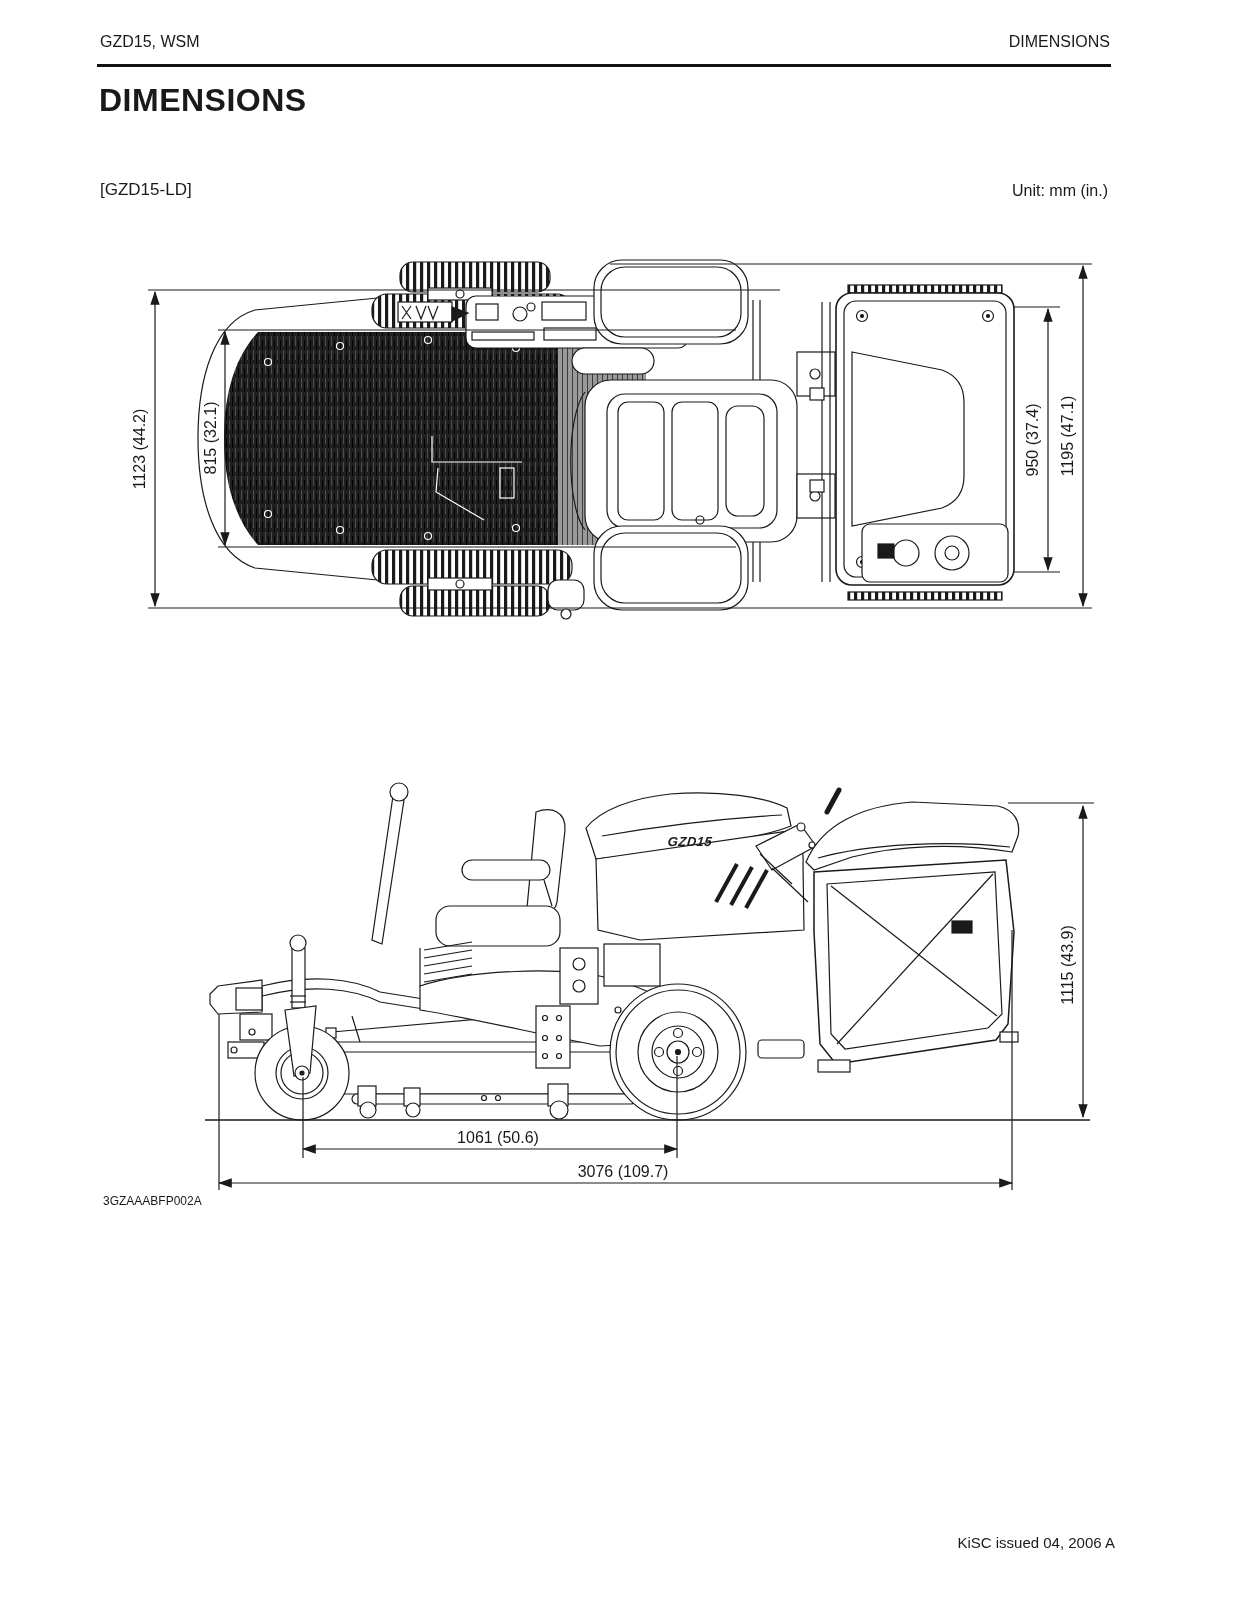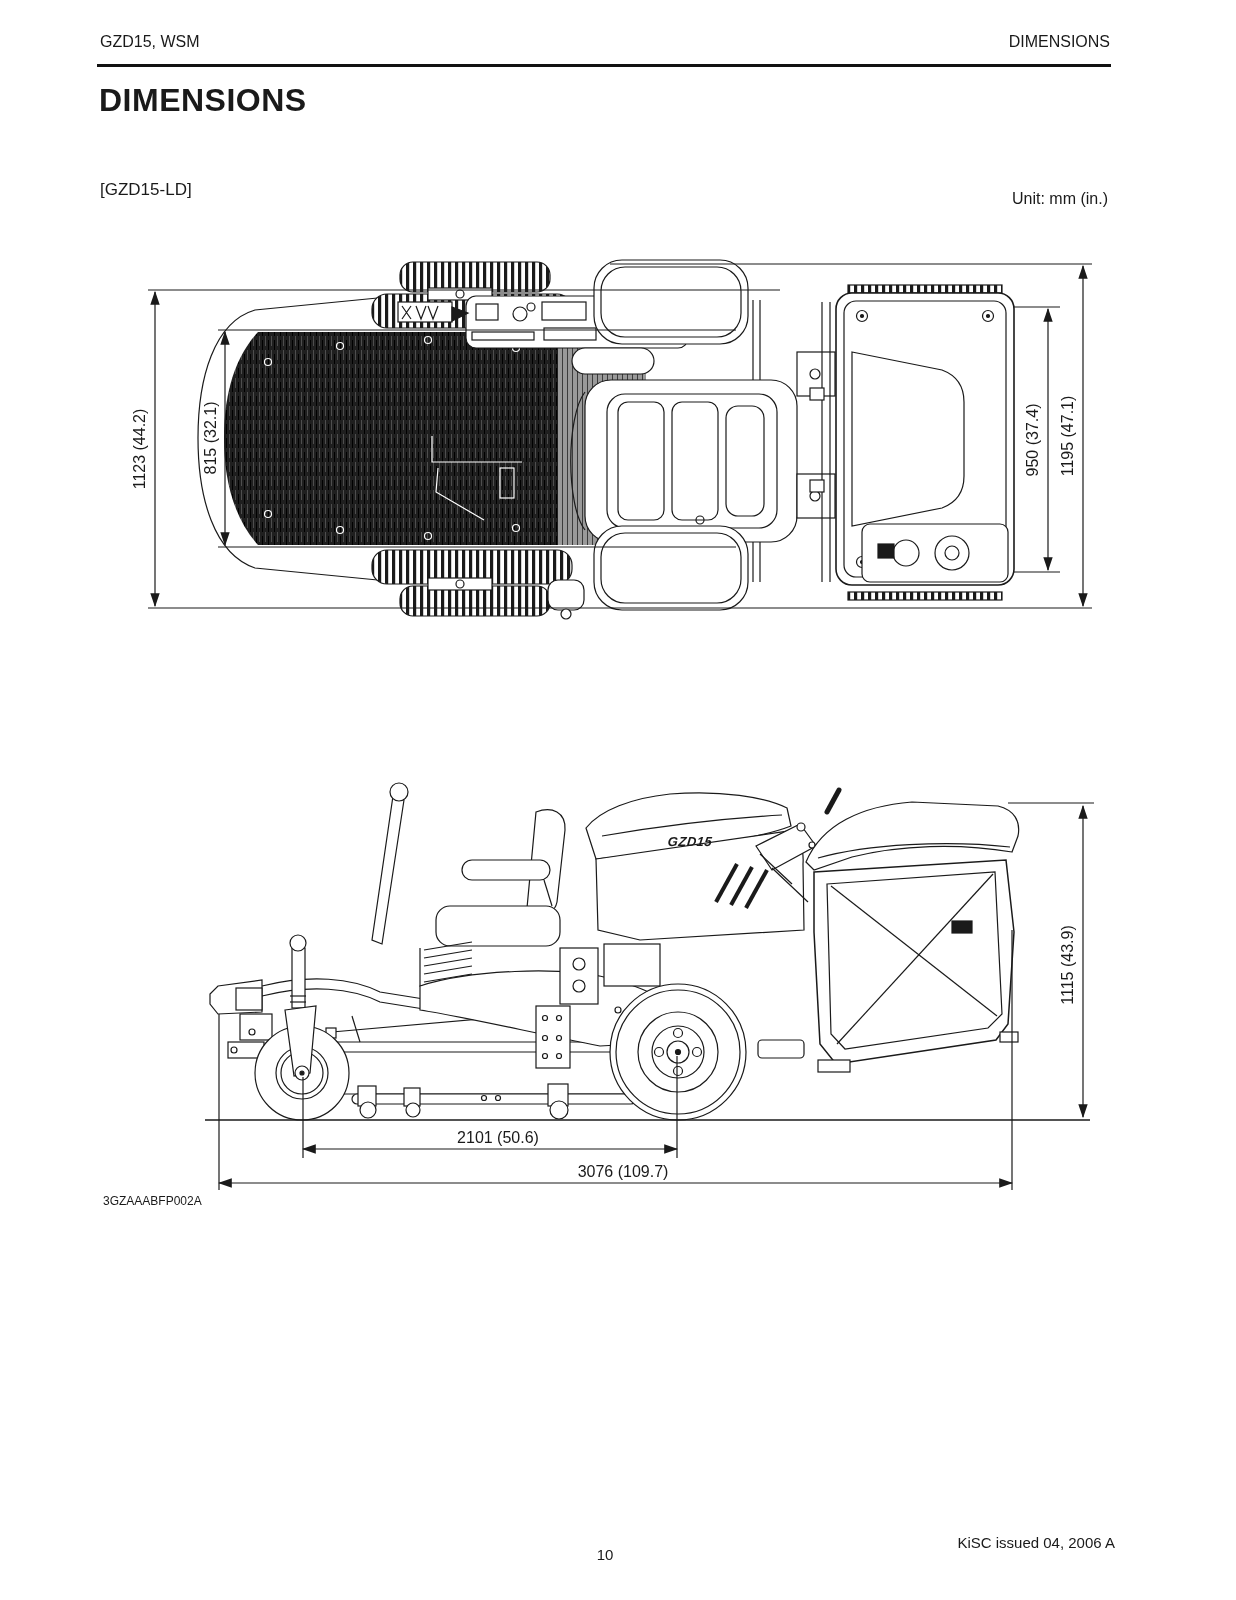--- a/index.html
+++ b/index.html
@@ -4,21 +4,21 @@
 <style>
   html,body{margin:0;padding:0;background:#fff;}
   .page{position:relative;width:1236px;height:1600px;background:#fff;color:#1a1a1a;
         font-family:"Liberation Sans",sans-serif;overflow:hidden;border-radius:22px;}
   .art{position:absolute;left:0;top:0;width:1236px;height:1600px;}
   .hdr-left{position:absolute;left:100px;top:33px;font-size:16px;}
   .hdr-right{position:absolute;right:126px;top:33px;font-size:16px;}
   .hdr-rule{position:absolute;left:97px;top:64px;width:1014px;height:3px;background:#111;}
   .title{position:absolute;left:99px;top:82px;font-size:32px;font-weight:bold;letter-spacing:.5px;}
   .model{position:absolute;left:100px;top:180px;font-size:17px;font-weight:normal;}
-  .unit{position:absolute;right:128px;top:182px;font-size:16px;margin-top:8px;}
+  .unit{position:absolute;right:128px;top:182px;font-size:16px;}
   .dim{position:absolute;font-size:16px;white-space:nowrap;transform:translate(-50%,-50%);}
   .dim.v{transform:translate(-50%,-50%) rotate(-90deg);}
   .logo{position:absolute;left:690px;top:841px;font-size:13px;font-weight:bold;font-style:italic;
         transform:translate(-50%,-50%) skewX(-6deg);letter-spacing:.5px;}
   .caption{position:absolute;left:103px;top:1194px;font-size:12px;}
   .footer-issue{position:absolute;right:121px;top:1534px;font-size:15px;}
   .page-num{position:absolute;left:0;top:1546px;width:1210px;text-align:center;font-size:15px;}
 </style>
 </head>
 <body>
@@ -307,21 +307,20 @@
         <line x1="219" y1="1183" x2="1012" y2="1183" marker-start="url(#arr)" marker-end="url(#arr)"></line>
       </g>
     </g>
   </svg>
 
   <div class="dim v" style="left:140px;top:449px;">1123 (44.2)</div>
   <div class="dim v" style="left:211px;top:438px;">815 (32.1)</div>
   <div class="dim v" style="left:1033px;top:440px;">950 (37.4)</div>
   <div class="dim v" style="left:1068px;top:436px;">1195 (47.1)</div>
   <div class="dim v" style="left:1068px;top:965px;">1115 (43.9)</div>
-  <div class="dim" style="left:498px;top:1138px;">2101 (50.6)</div>
+  <div class="dim" style="left:498px;top:1138px;">1061 (50.6)</div>
   <div class="dim" style="left:623px;top:1172px;">3076 (109.7)</div>
 
   <div class="logo">GZD15</div>
 
   <div class="caption">3GZAAABFP002A</div>
   <div class="footer-issue">KiSC issued 04, 2006 A</div>
-  <div class="page-num">10</div>
 </div>
 
 </body></html>

